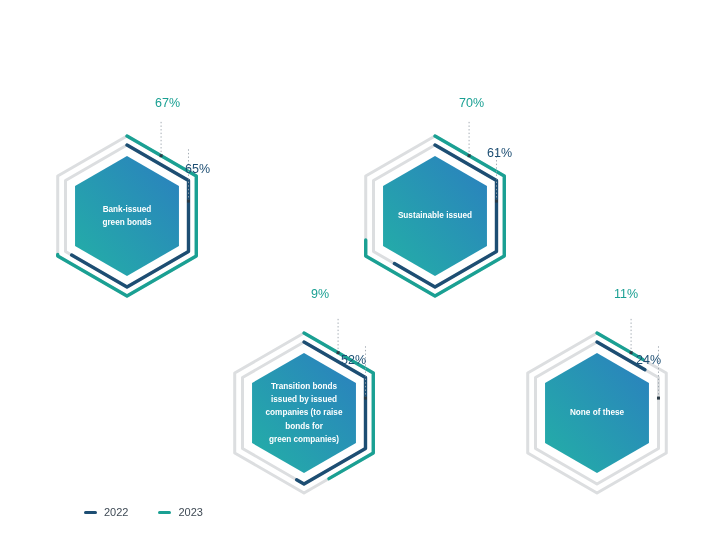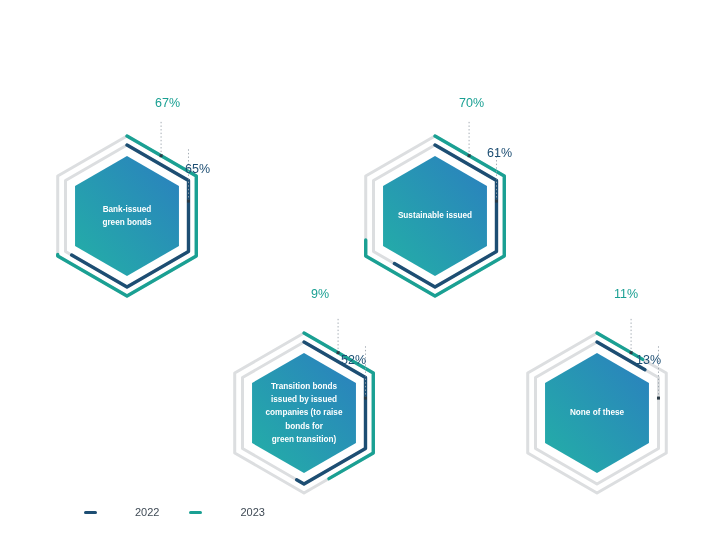--- a/index.html
+++ b/index.html
@@ -80,21 +80,20 @@
   }
   .legend-dash {
     width: 13px;
     height: 3px;
     border-radius: 2px;
     display: block;
   }
   .legend-text {
     font-size: 11px;
     color: #3f4a55;
-    margin-left: 31px;
   }
 </style>
 </head>
 <body>
 
 <div id="chart-root">
 
 
   <div class="hex-cell" id="hex-0" style="left:27px; top:116px;">
     <svg viewBox="0 0 200 200">
@@ -164,21 +163,21 @@
         <rect x="132.58600997048907" y="38.180144324762736" width="3" height="3" fill="#2b3a45"></rect>
         <line x1="161.486" y1="85.09021868240553" x2="161.486" y2="32" stroke="#9aa3ab" stroke-width="0.9" stroke-dasharray="1.4 2.2"></line>
         <rect x="159.986" y="83.59021868240553" width="3" height="3" fill="#2b3a45"></rect>
       </svg>
     <div class="hex-label">
         <div>
           <div>Transition bonds</div>
           <div>issued by issued</div>
           <div>companies (to raise</div>
           <div>bonds for</div>
-          <div>green transition)</div>
+          <div>green companies)</div>
         </div>
       </div>
   </div>
 
   <div class="hex-cell" id="hex-3" style="left:497px; top:313px;">
     <svg viewBox="0 0 200 200">
         <defs>
           <linearGradient id="hexgrad3" x1="0%" y1="100%" x2="100%" y2="0%">
             <stop offset="0%" stop-color="#23b0a6"></stop>
             <stop offset="100%" stop-color="#2b7fbf"></stop>
@@ -204,21 +203,21 @@
   <div class="val-label val-2023" id="lbl23-0" style="left:155px; top:96px;">67%</div>
   <div class="val-label val-2022" id="lbl22-0" style="left:185px; top:126px;">65%</div>
 
   <div class="val-label val-2023" id="lbl23-1" style="left:459px; top:96px;">70%</div>
   <div class="val-label val-2022" id="lbl22-1" style="left:487px; top:110px;">61%</div>
 
   <div class="val-label val-2023" id="lbl23-2" style="left:311px; top:287px;">9%</div>
   <div class="val-label val-2022" id="lbl22-2" style="left:341px; top:317px;text-align:center;">52%</div>
 
   <div class="val-label val-2023" id="lbl23-3" style="left:614px; top:287px;">11%</div>
-  <div class="val-label val-2022" id="lbl22-3" style="left:636px; top:317px;">13%</div>
+  <div class="val-label val-2022" id="lbl22-3" style="left:636px; top:317px;">24%</div>
 
   <div id="legend">
     <div class="legend-entry">
       <span class="legend-dash" style="background:#1d4e73;"></span>
       <span class="legend-text">2022</span>
     </div>
     <div class="legend-entry">
       <span class="legend-dash" style="background:#1aa093;"></span>
       <span class="legend-text">2023</span>
     </div>

